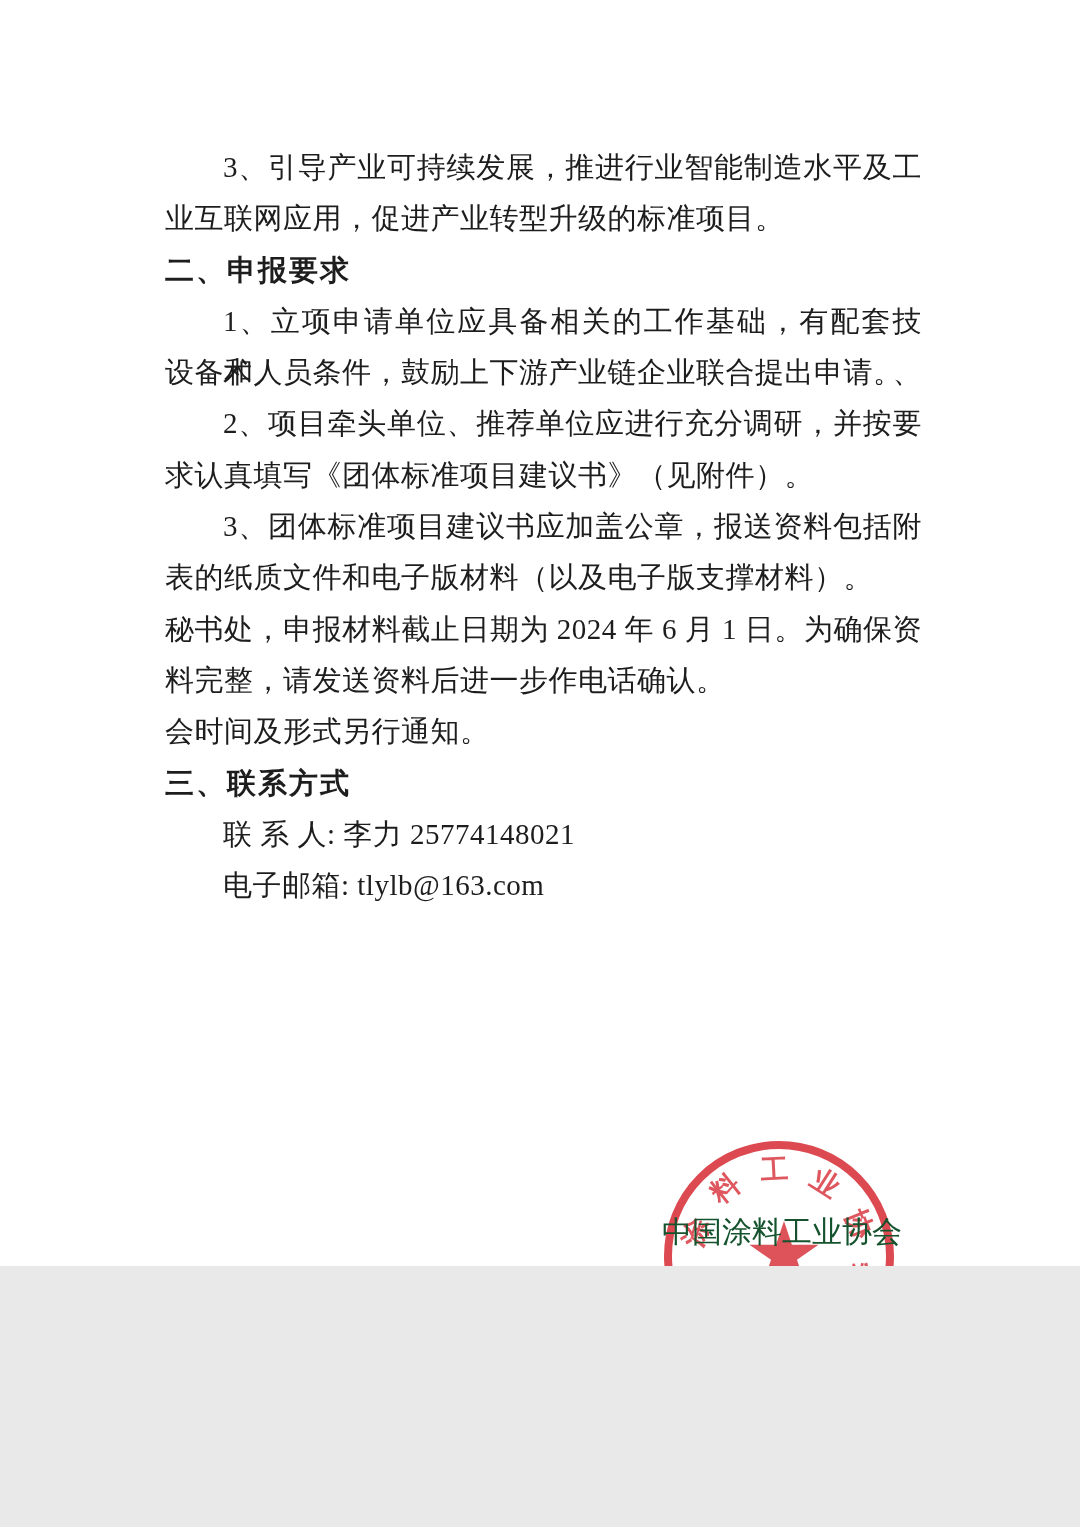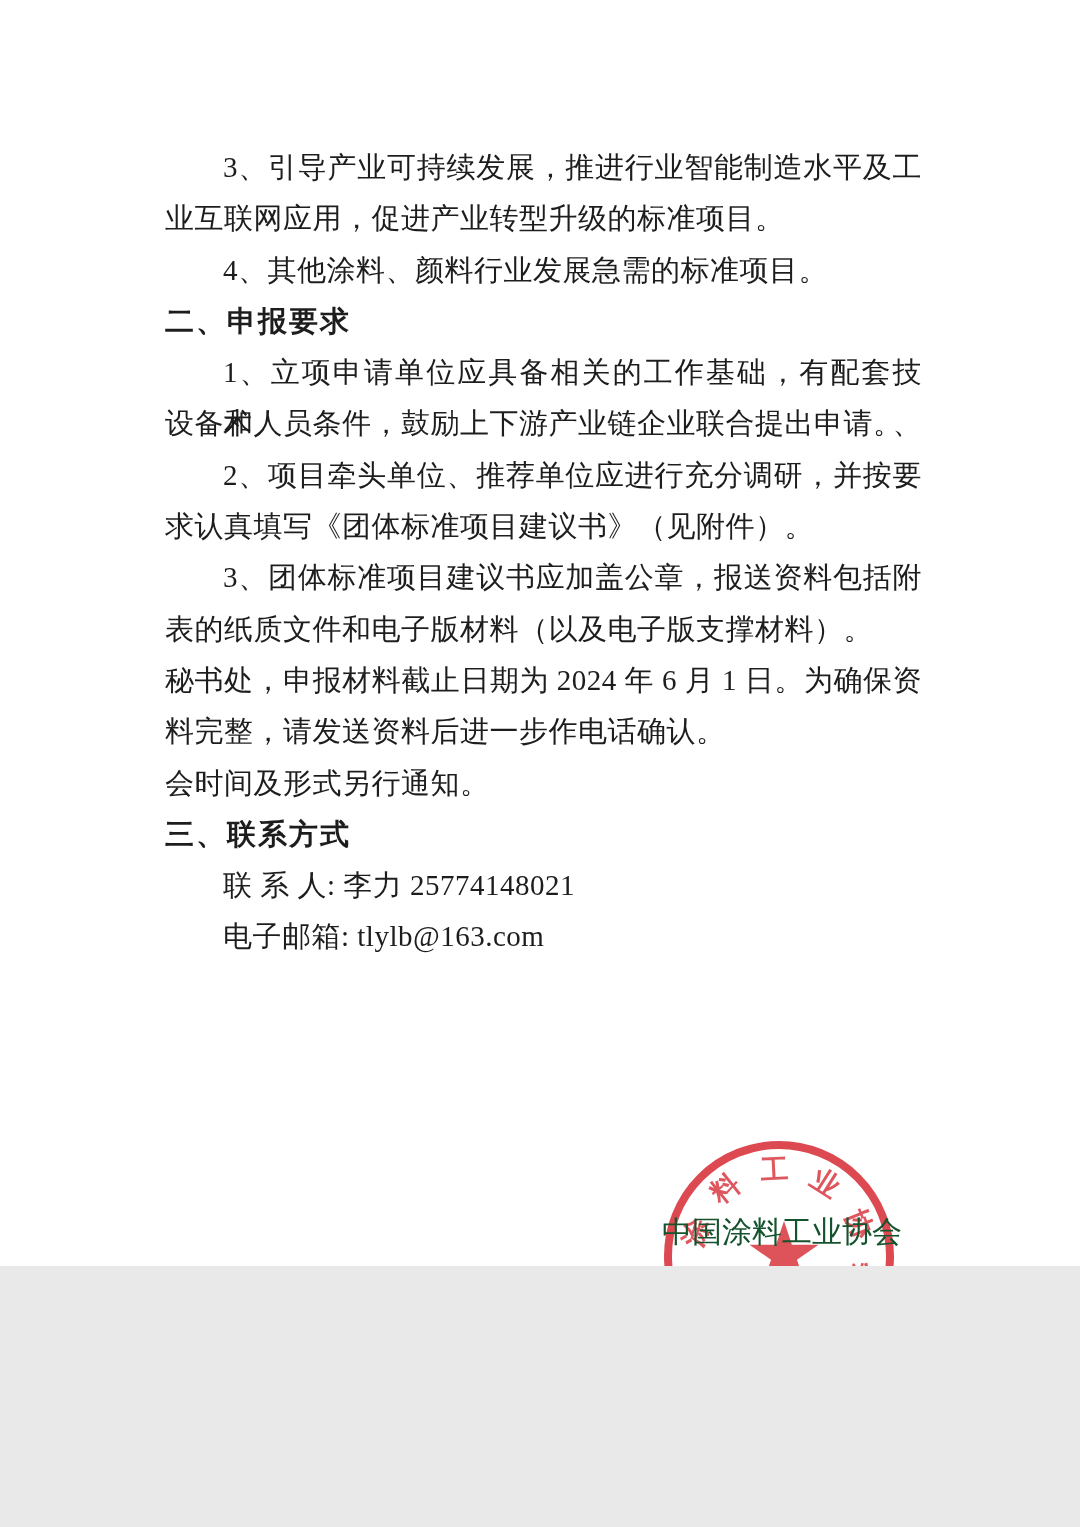--- a/index.html
+++ b/index.html
@@ -102,21 +102,20 @@
   }
 </style>
 </head>
 <body>
 
 <div class="page">
 
   <div class="text-block">
       <div class="line indent justify">3、引导产业可持续发展，推进行业智能制造水平及工</div>
       <div class="line">业互联网应用，促进产业转型升级的标准项目。</div>
-      <div class="line indent">4、其他涂料、颜料行业发展急需的标准项目。</div>
       <div class="line bold">二、申报要求</div>
       <div class="line indent justify">1、立项申请单位应具备相关的工作基础，有配套技术、</div>
       <div class="line">设备和人员条件，鼓励上下游产业链企业联合提出申请。</div>
       <div class="line indent justify">2、项目牵头单位、推荐单位应进行充分调研，并按要</div>
       <div class="line">求认真填写《团体标准项目建议书》（见附件）。</div>
       <div class="line indent justify">3、团体标准项目建议书应加盖公章，报送资料包括附</div>
       <div class="line">表的纸质文件和电子版材料（以及电子版支撑材料）。</div>
       <div class="line justify">秘书处，申报材料截止日期为 2024 年 6 月 1 日。为确保资</div>
       <div class="line">料完整，请发送资料后进一步作电话确认。</div>
       <div class="line">会时间及形式另行通知。</div>

